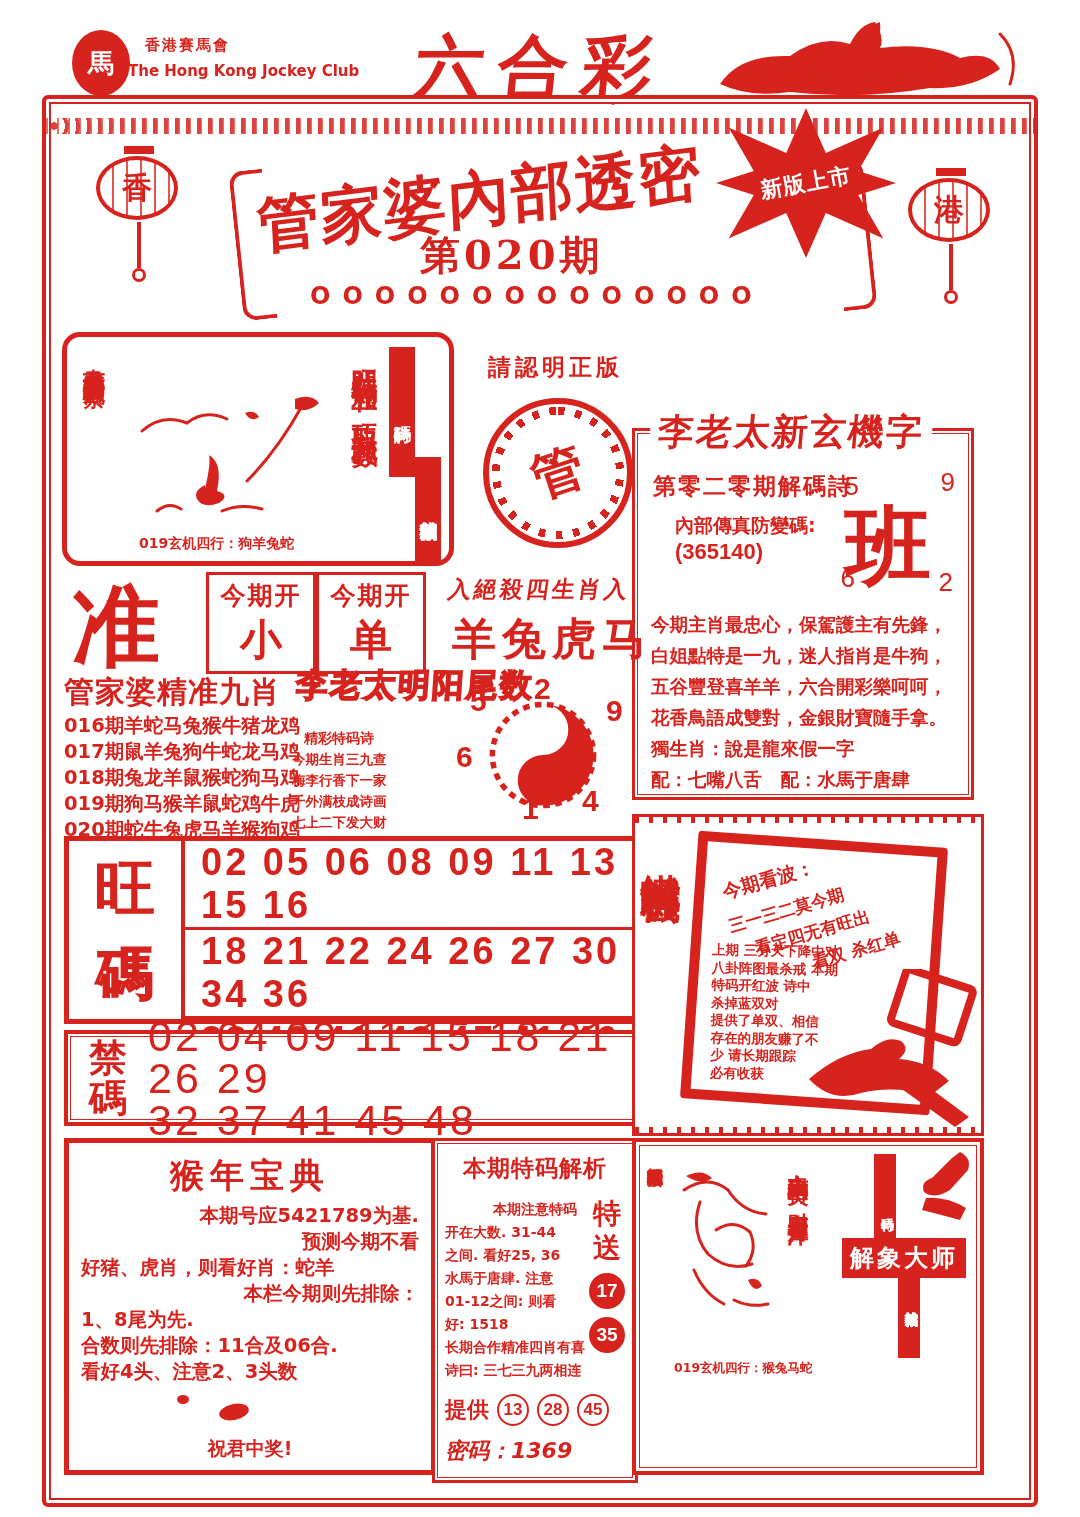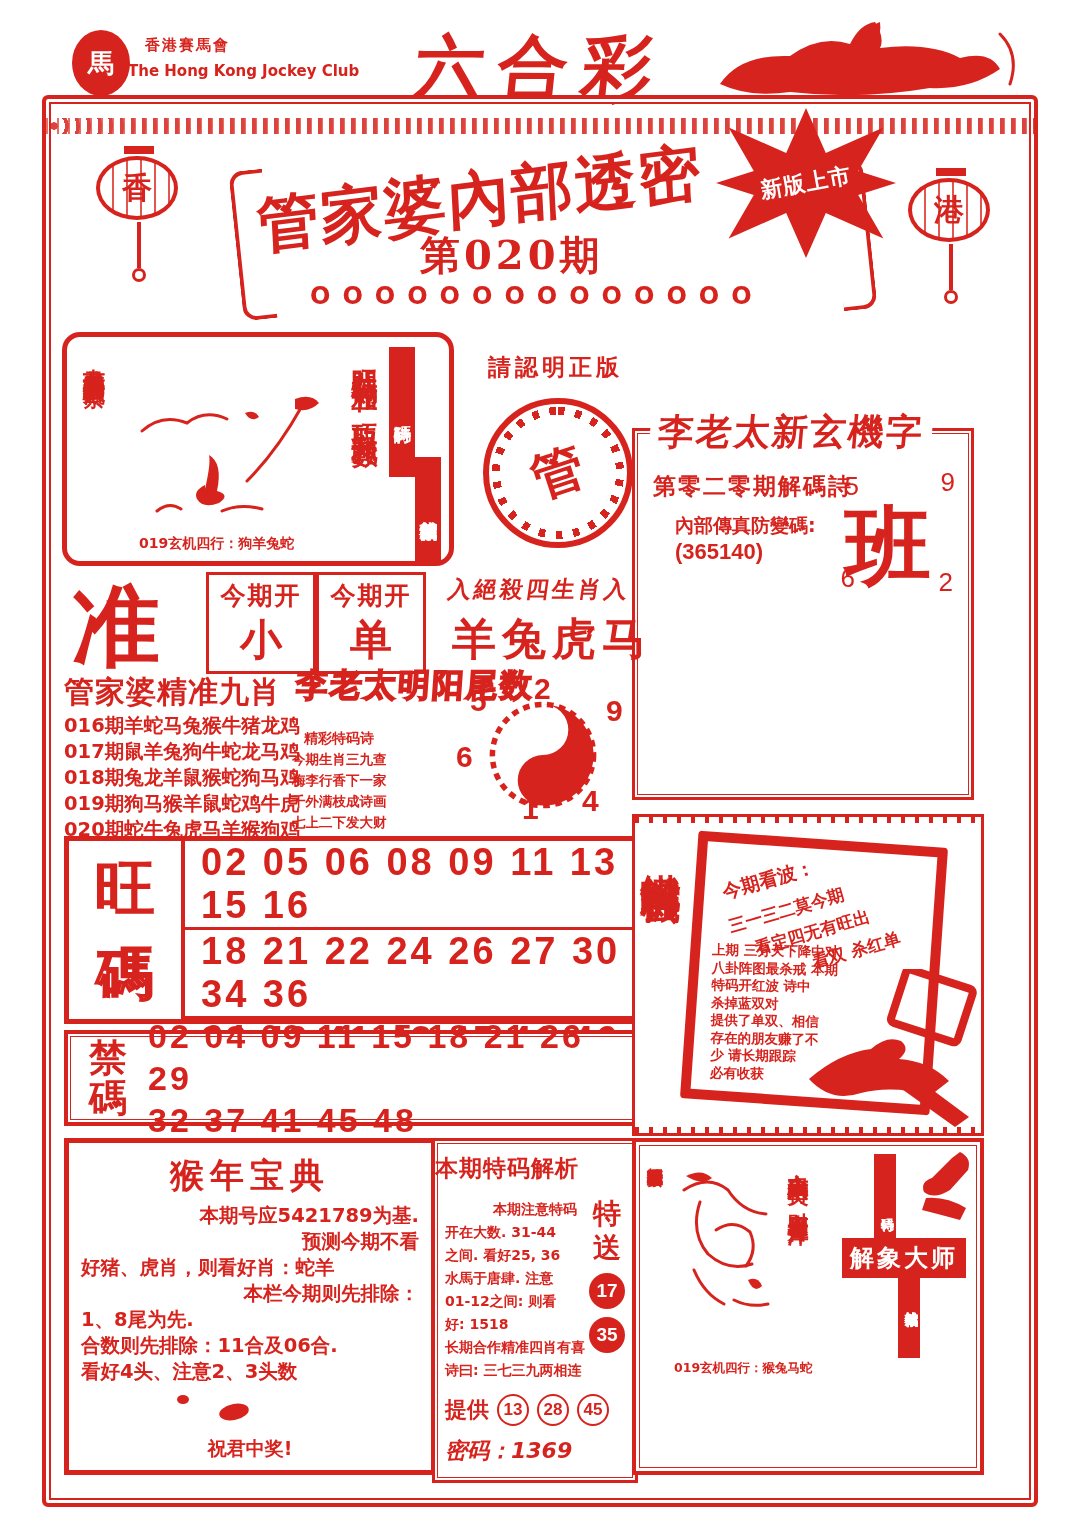--- a/index.html
+++ b/index.html
@@ -111,21 +111,21 @@
   .wang .lab{width:116px;border-right:4px solid var(--red);display:flex;flex-direction:column;align-items:center;justify-content:center;gap:6px;}
   .wang .lab .a{font-size:62px;font-weight:bold;}
   .wang .lab .b{font-size:56px;font-weight:bold;color:#fff;-webkit-text-stroke:2px var(--red);}
   .wang .rows{flex:1;display:flex;flex-direction:column;}
   .wang .rows div{flex:1;display:flex;align-items:center;padding-left:16px;
     font-family:"Liberation Sans",sans-serif;font-size:38px;font-weight:bold;letter-spacing:3px;border-top:3px solid var(--red);}
   .wang .rows div:first-child{border-top:none;}
   .jin{left:64px;top:1030px;width:576px;height:96px;border-width:4px;box-shadow:inset 0 0 0 2px #fff,inset 0 0 0 3px var(--red);display:flex;}
   .jin .lab{width:80px;display:flex;flex-direction:column;align-items:center;justify-content:center;font-size:38px;font-weight:bold;line-height:40px;}
   .jin .rows{flex:1;display:flex;flex-direction:column;justify-content:center;}
-  .jin .rows div{font-family:"Liberation Sans",sans-serif;font-size:34px;font-weight:bold;letter-spacing:3px;line-height:42px;}
+  .jin .rows div{font-family:"Liberation Sans",sans-serif;font-size:43px;font-weight:normal;letter-spacing:3px;line-height:42px;}
 
   
   .tiezui{left:632px;top:814px;width:352px;height:322px;border-width:3px;
     background:
       repeating-linear-gradient(90deg, var(--red) 0 4px, transparent 4px 14px) top/100% 6px no-repeat,
       repeating-linear-gradient(90deg, var(--red) 0 4px, transparent 4px 14px) bottom/100% 6px no-repeat,#fff;}
   .tiezui .vtitle{position:absolute;left:2px;top:26px;height:280px;font-size:40px;font-weight:bold;
     font-family:"DejaVu Serif",serif;letter-spacing:2px;line-height:48px;}
   .parchment{position:absolute;left:54px;top:22px;width:250px;height:268px;border:10px solid var(--red);
     border-radius:4px;transform:rotate(4deg);}
@@ -136,21 +136,21 @@
   
   .monkey{left:64px;top:1138px;width:372px;height:337px;border-width:5px;}
   .monkey h3{text-align:center;font-size:34px;font-weight:bold;letter-spacing:6px;margin-top:10px;}
   .monkey .body{padding:4px 12px 0;font-size:19.5px;font-weight:bold;line-height:26px;}
   .monkey .r{text-align:right;}
   .monkey .foot{position:absolute;bottom:8px;width:100%;text-align:center;font-size:19px;font-weight:bold;}
   .monkey .blob1{position:absolute;left:150px;bottom:50px;width:30px;height:16px;background:var(--red);border-radius:50%;transform:rotate(-12deg);}
   .monkey .blob2{position:absolute;left:108px;bottom:66px;width:12px;height:9px;background:var(--red);border-radius:50%;}
 
   .tema{left:432px;top:1138px;width:206px;height:345px;border-width:3px;box-shadow:inset 0 0 0 2px #fff,inset 0 0 0 3px var(--red);}
-  .tema h3{font-size:23px;font-weight:bold;margin-top:12px;letter-spacing:1px;}
+  .tema h3{text-align:center;font-size:23px;font-weight:bold;margin-top:12px;letter-spacing:1px;}
   .tema .body{padding:14px 8px 0 10px;font-size:14px;font-weight:bold;line-height:23px;width:150px;}
   .tema .l1{text-align:right;}
   .tesong{position:absolute;right:8px;top:56px;width:40px;text-align:center;font-size:28px;font-weight:bold;line-height:34px;}
   .circle-f{width:36px;height:36px;border-radius:50%;background:var(--red);color:#fff;
     display:flex;align-items:center;justify-content:center;font-size:19px;font-weight:bold;margin:8px auto 0;font-family:"Liberation Sans",sans-serif;}
   .provide{position:absolute;left:10px;bottom:54px;font-size:22px;font-weight:bold;display:flex;align-items:center;gap:8px;}
   .circle-o{width:32px;height:32px;border-radius:50%;border:2.5px solid var(--red);
     display:flex;align-items:center;justify-content:center;font-size:17px;font-weight:bold;font-family:"Liberation Sans",sans-serif;}
   .password{position:absolute;left:10px;bottom:14px;font-size:22px;font-weight:bold;font-style:italic;}
 
@@ -235,20 +235,28 @@
 
   <div class="rbox lilaotai">
     <div class="sub">第零二零期解碼詩</div>
     <div class="fax">內部傳真防變碼:</div>
     <div class="faxv">(365140)</div>
     <div class="bigchar">班</div>
     <span class="corner" style="right:112px;top:40px;">5</span>
     <span class="corner" style="right:16px;top:36px;">9</span>
     <span class="corner" style="right:116px;top:132px;">6</span>
     <span class="corner" style="right:18px;top:136px;">2</span>
+    <div class="poem">
+      <div>今期主肖最忠心，保駕護主有先鋒，</div>
+      <div>白姐點特是一九，迷人指肖是牛狗，</div>
+      <div>五谷豐登喜羊羊，六合開彩樂呵呵，</div>
+      <div>花香鳥語成雙對，金銀財寶隨手拿。</div>
+      <div>獨生肖：說是龍來假一字</div>
+      <div>配：七嘴八舌　配：水馬于唐肆</div>
+    </div>
   </div>
   <div class="lilaotai-title">李老太新玄機字</div>
 
   <div class="zhun">准</div>
   <div class="openbox" style="left:206px;">
     <div class="t">今期开</div>
     <div class="v">小</div>
   </div>
   <div class="openbox" style="left:316px;">
     <div class="t">今期开</div>

